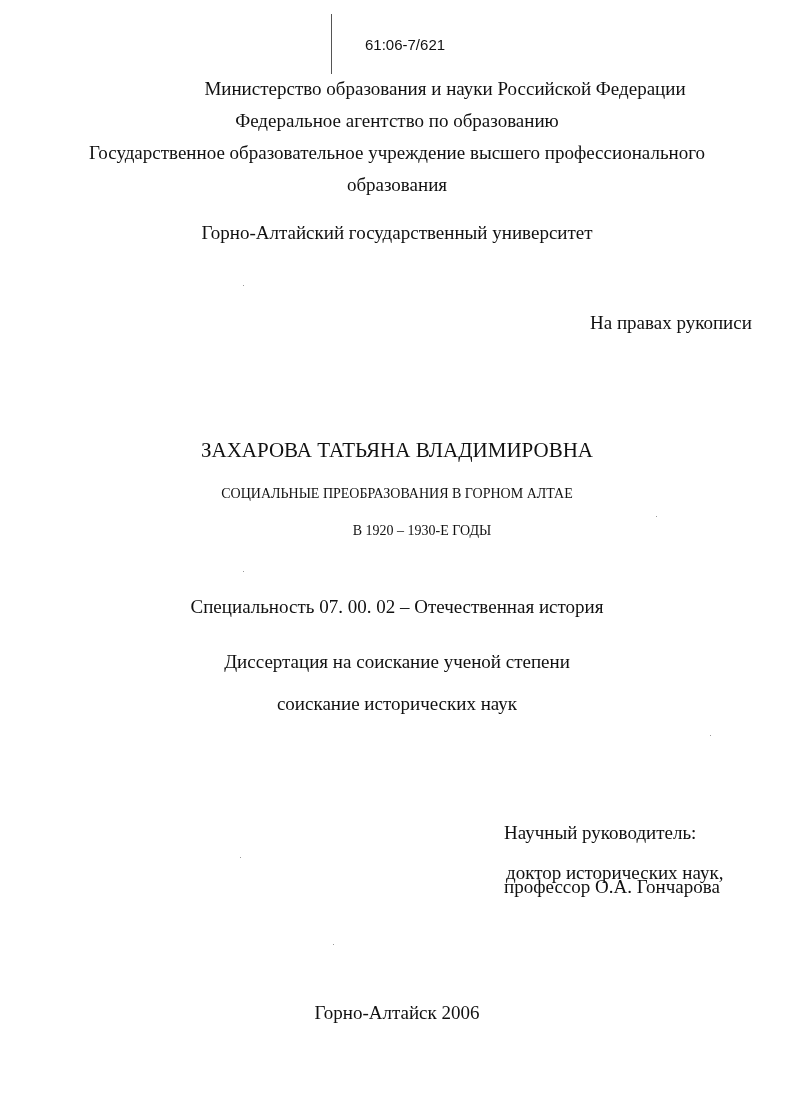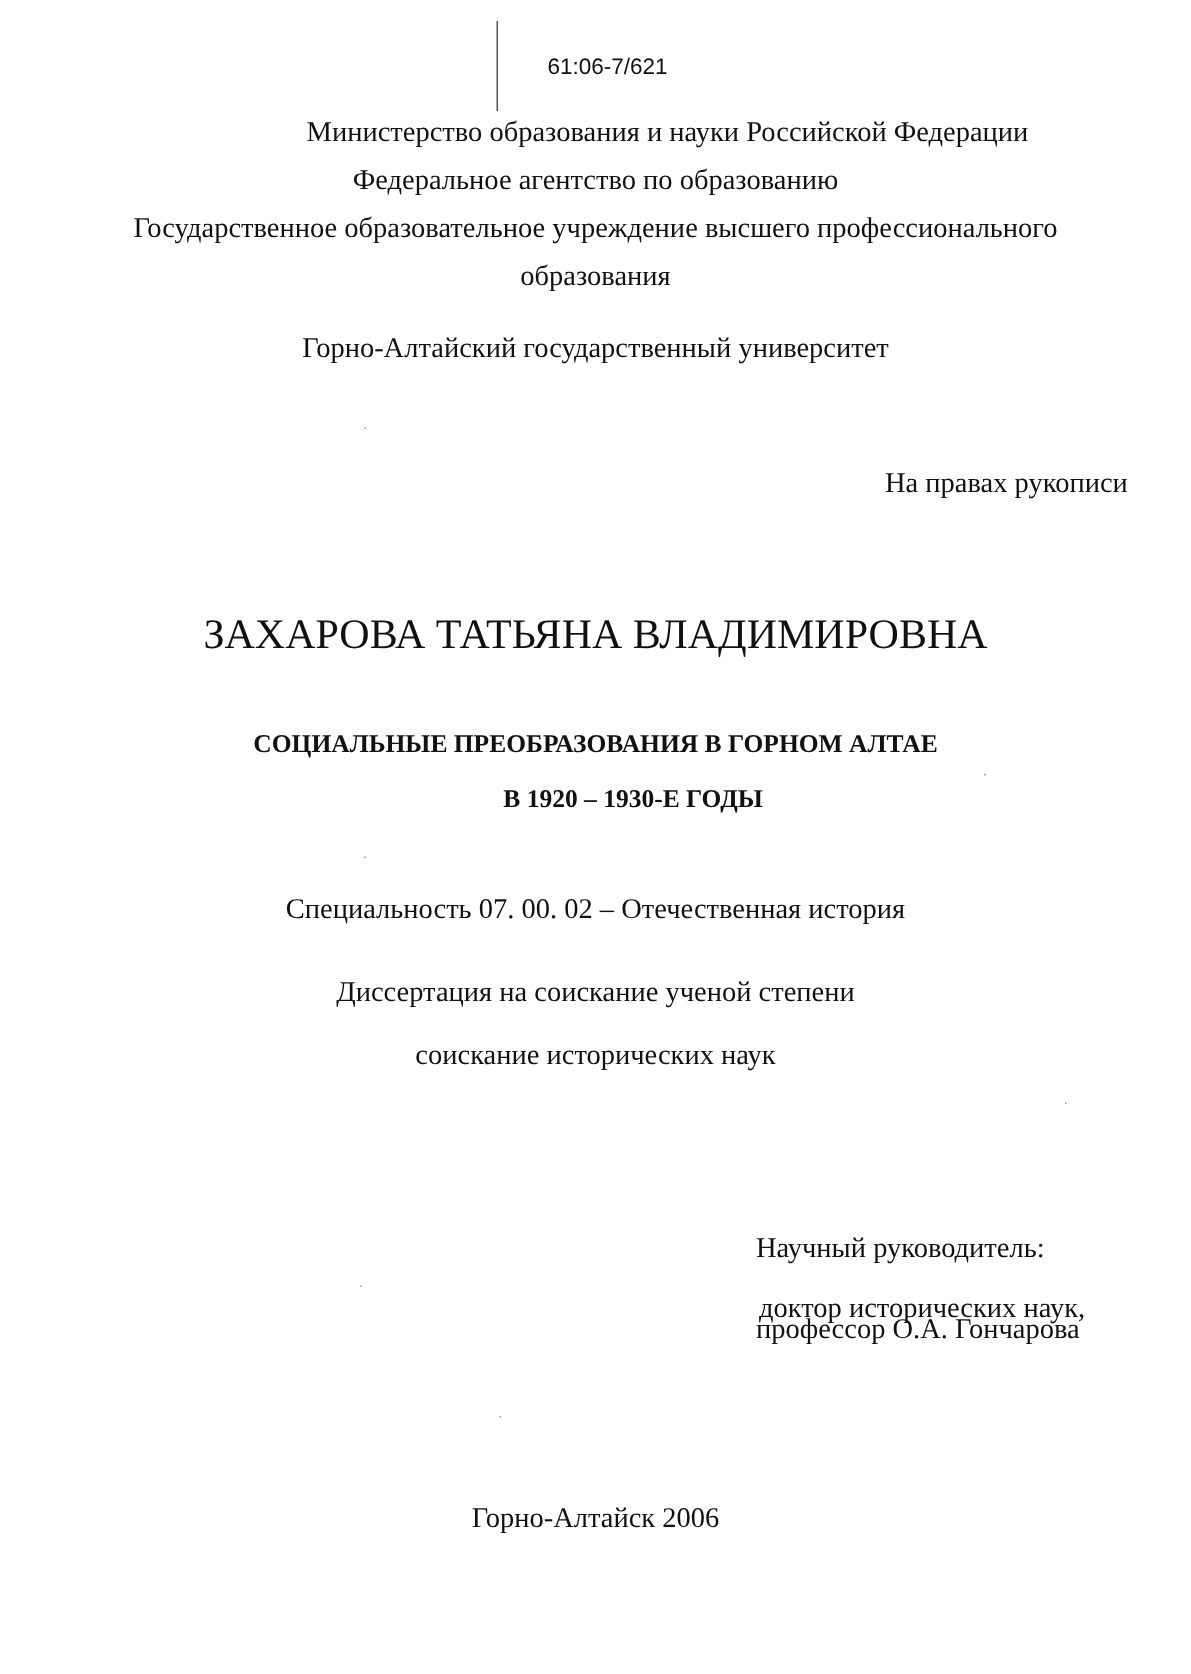--- a/index.html
+++ b/index.html
@@ -3,40 +3,40 @@
 <meta charset="utf-8">
 <style>
   html, body { margin:0; padding:0; background:#ffffff; }
   body { width:794px; height:1116px; position:relative; overflow:hidden;
          font-family:"Liberation Serif", "DejaVu Serif", serif; color:#111; }
   .abs { position:absolute; white-space:nowrap; }
   .center { left:0; width:794px; text-align:center; }
   .line { font-size:19px; }
   .code { font-family:Liberation Sans, sans-serif; font-size:15px; left:365px; top:36px; color:#111; }
   .scanmark { position:absolute; width:1px; background:#555; }
-  .title { font-weight:bold; font-size:17px; }
+  .title { font-weight:normal; font-size:14px; }
   .dot { position:absolute; width:1px; height:1px; background:#999; }
 </style>
 </head>
 <body>
 
 <div>
 
   <div class="scanmark" style="left:331px; top:14px; height:60px;"></div>
   <div class="abs code">61:06-7/621</div>
 
   <div class="abs center line" style="top:78px;padding-left:48px;">Министерство образования и науки Российской Федерации</div>
   <div class="abs center line" style="top:110px;">Федеральное агентство по образованию</div>
   <div class="abs center line" style="top:142px;">Государственное образовательное учреждение высшего профессионального</div>
   <div class="abs center line" style="top:174px;">образования</div>
   <div class="abs center line" style="top:222px;">Горно-Алтайский государственный университет</div>
 
   <div class="abs line" style="top:312px; left:590px;">На правах рукописи</div>
 
-  <div class="abs center" style="top:408px; font-size:28px;">ЗАХАРОВА ТАТЬЯНА ВЛАДИМИРОВНА</div>
+  <div class="abs center" style="top:438px; font-size:21px;">ЗАХАРОВА ТАТЬЯНА ВЛАДИМИРОВНА</div>
 
   <div class="abs center title" style="top:486px;">СОЦИАЛЬНЫЕ ПРЕОБРАЗОВАНИЯ В ГОРНОМ АЛТАЕ</div>
   <div class="abs center title" style="top:523px;margin-left:25px;">В 1920 – 1930-Е ГОДЫ</div>
 
   <div class="abs center line" style="top:596px;">Специальность 07. 00. 02 – Отечественная история</div>
   <div class="abs center line" style="top:651px;">Диссертация на соискание ученой степени</div>
   <div class="abs center line" style="top:693px;">соискание исторических наук</div>
 
   <div class="abs line" style="top:811px; left:504px;margin-top:11px;">Научный руководитель:</div>
   <div class="abs line" style="top:846px; left:506px;margin-top:16px;">доктор исторических наук,</div>

